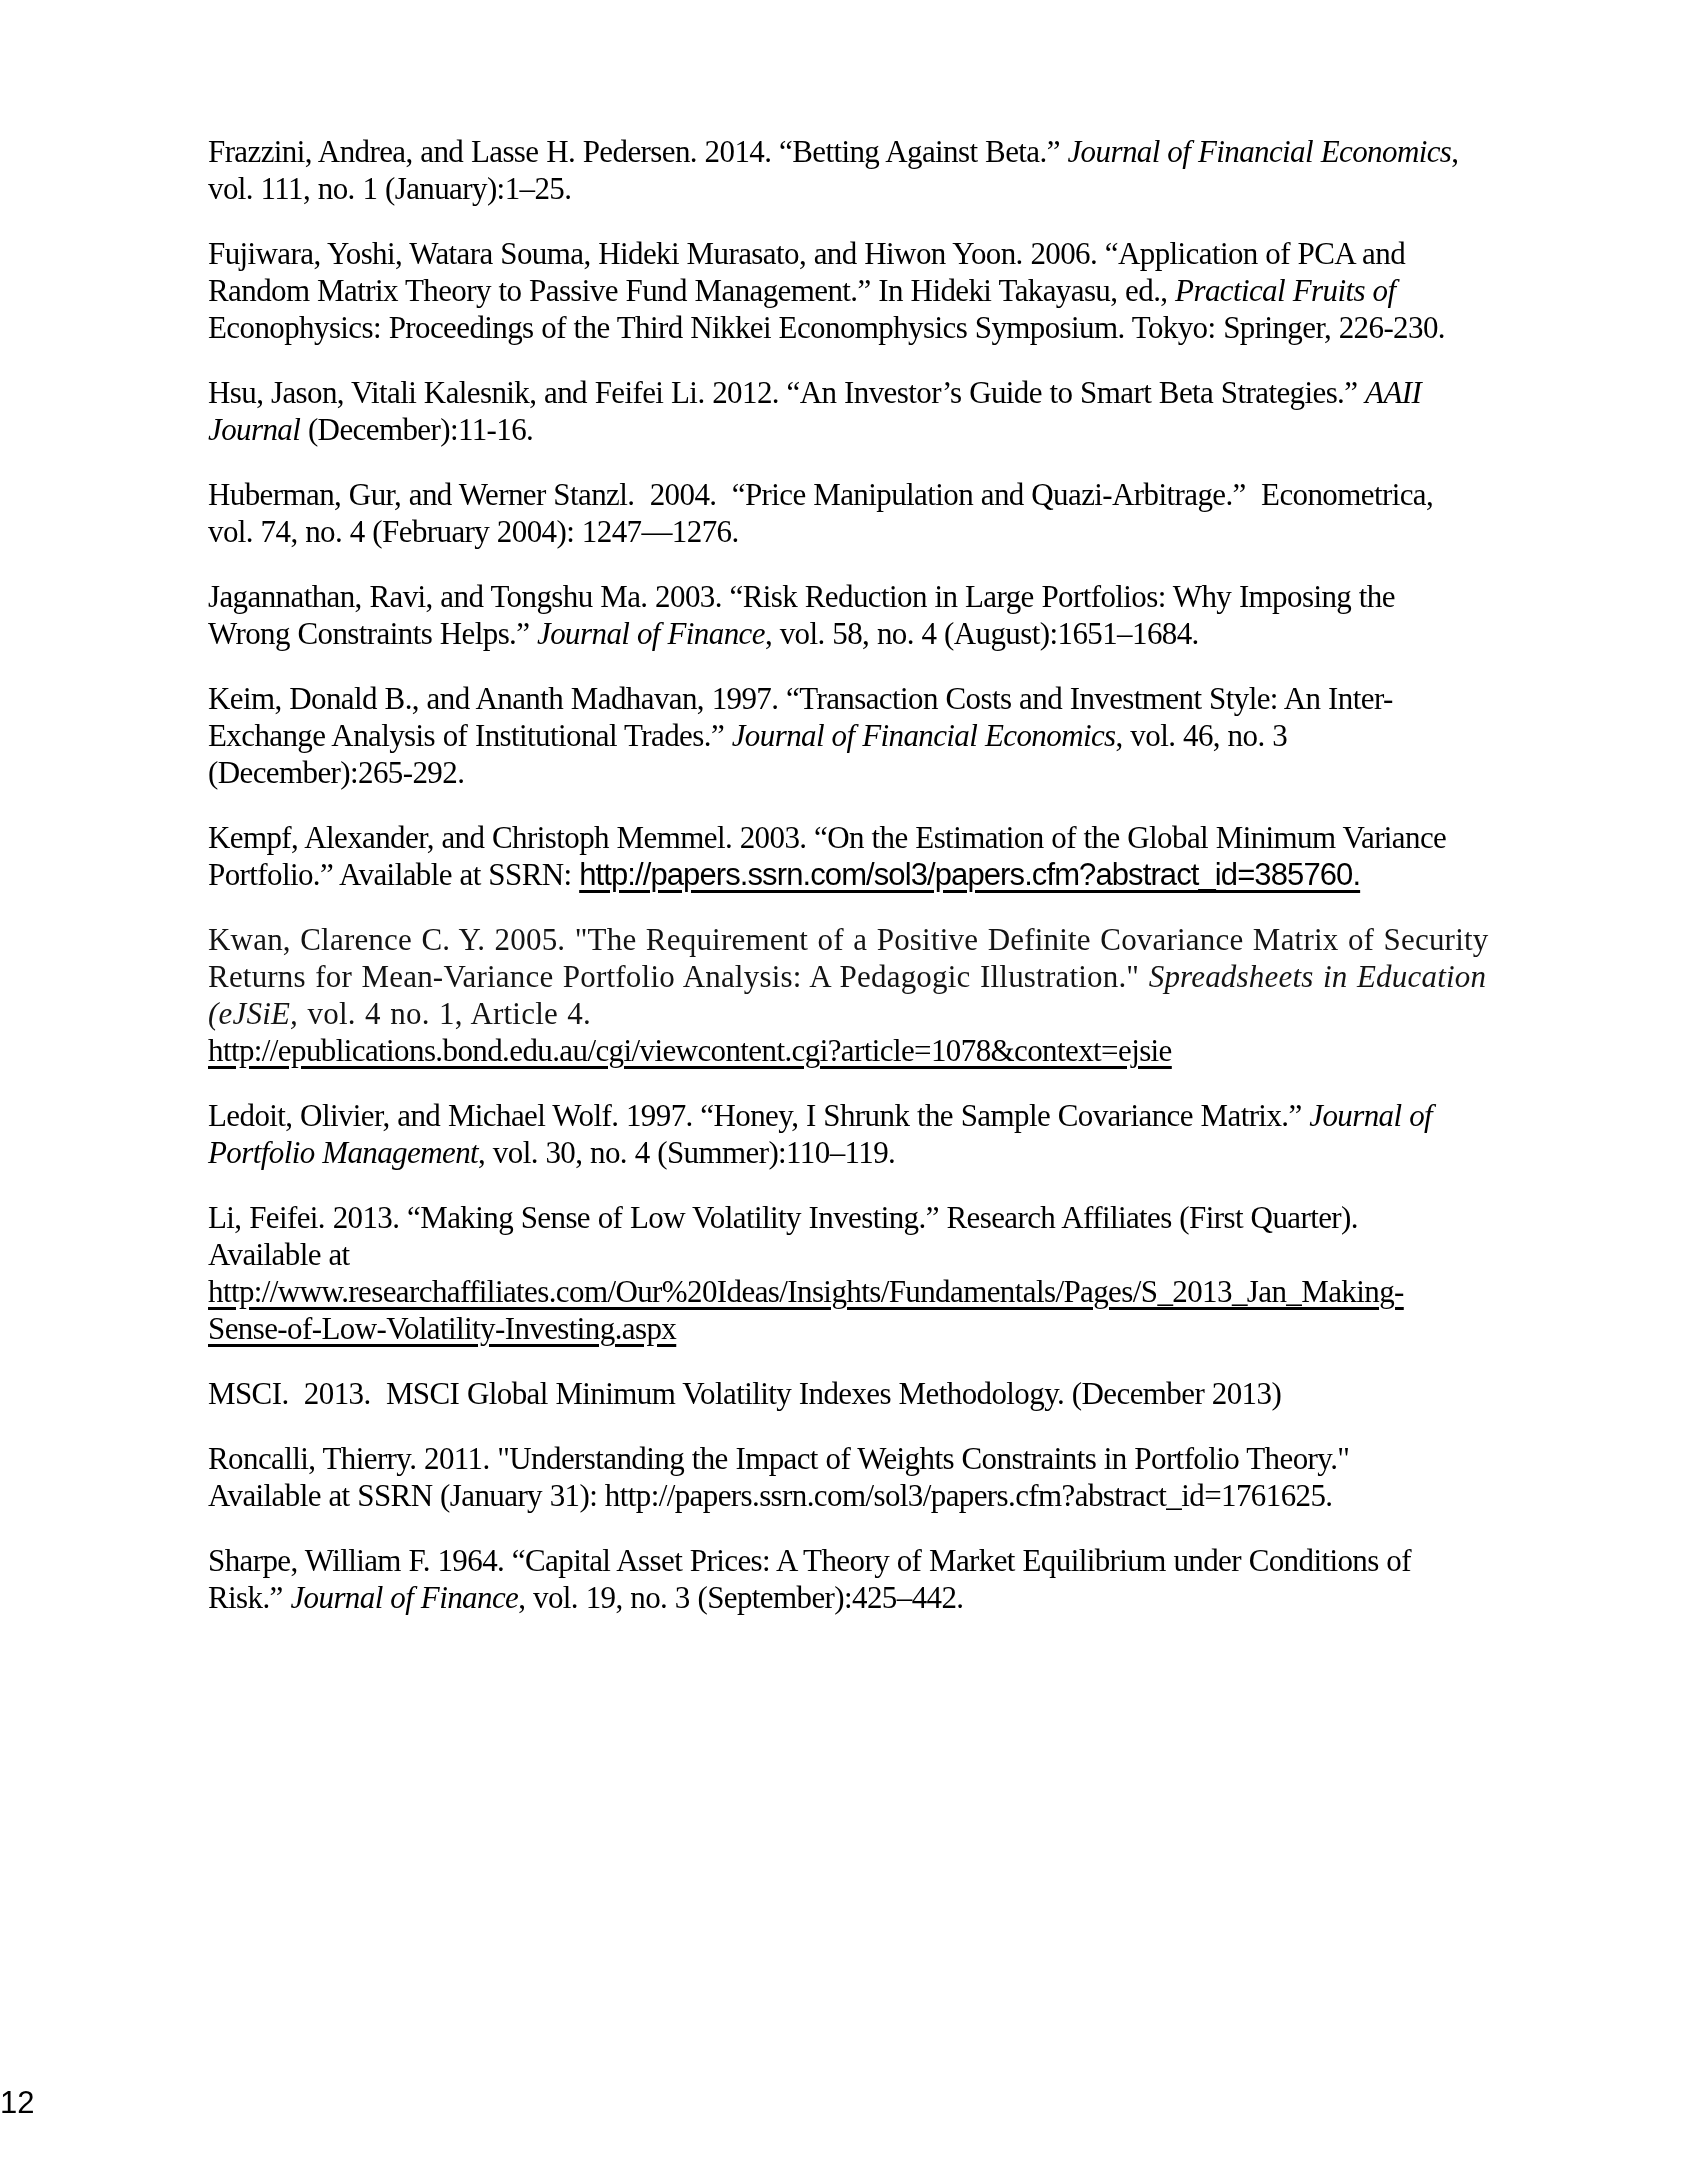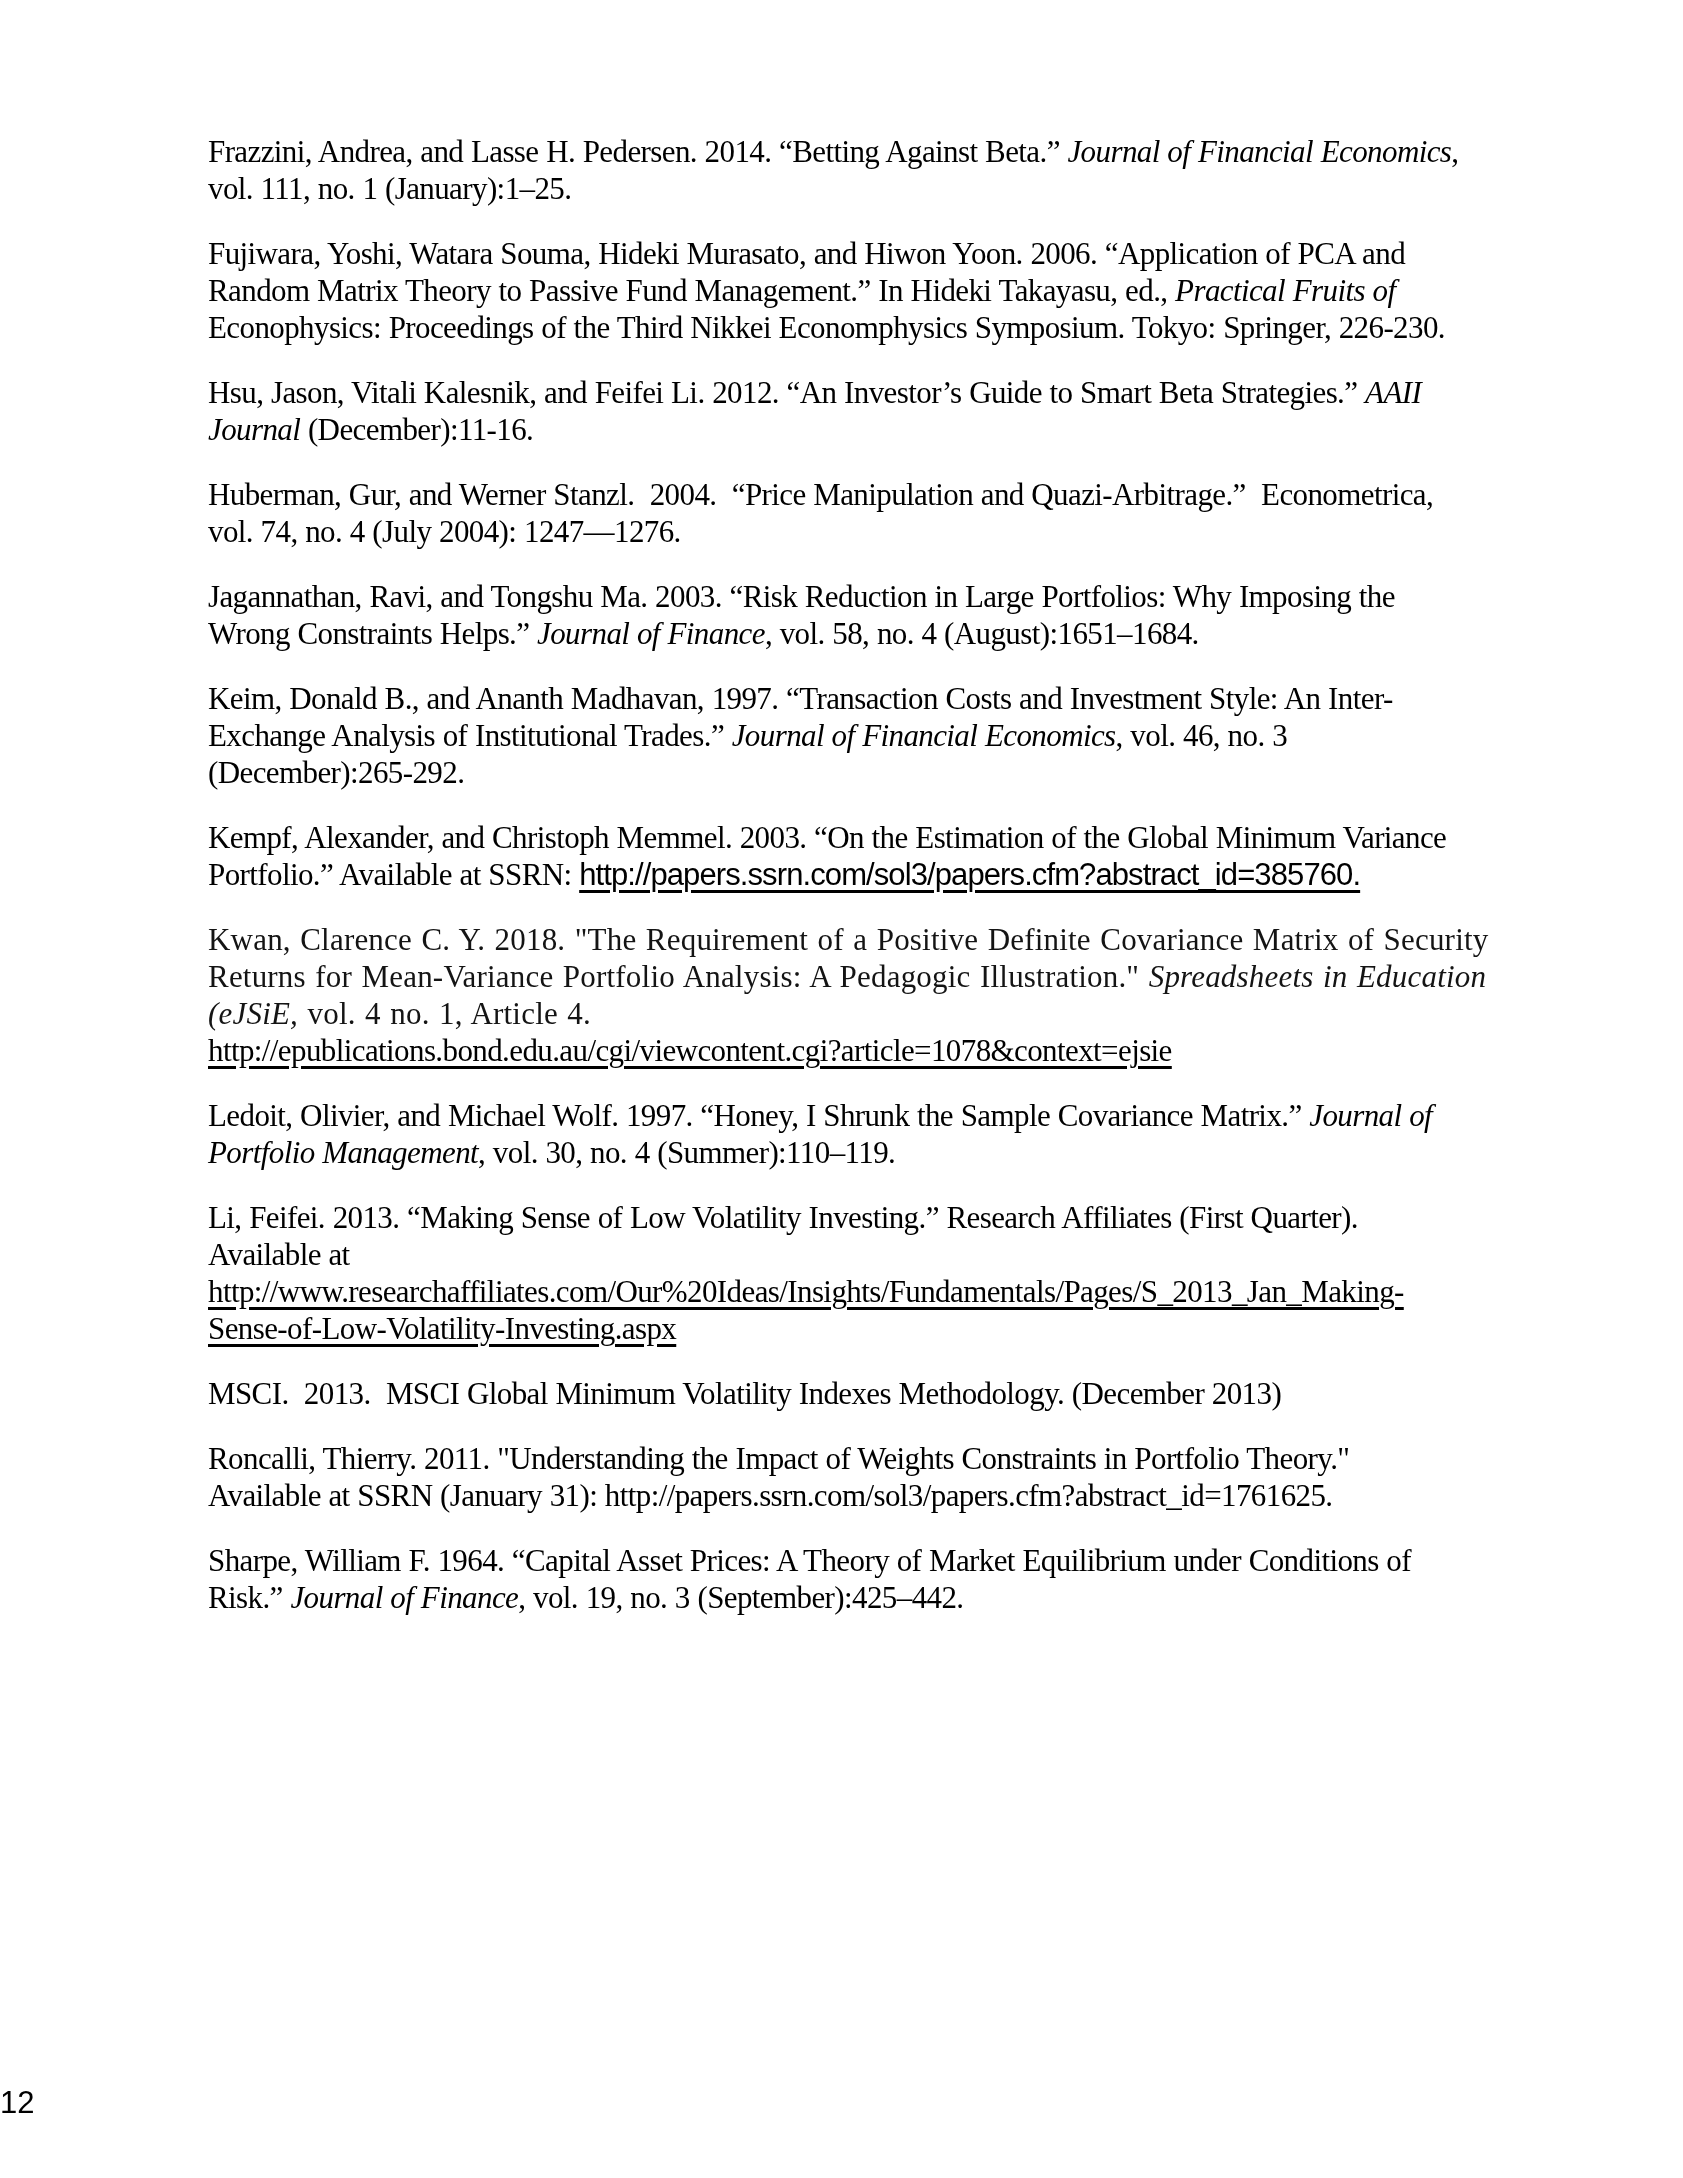--- a/index.html
+++ b/index.html
@@ -73,29 +73,29 @@
 <div class="page">
   <main class="content">
       <p class="ref"><span class="">Frazzini, Andrea, and Lasse H. Pedersen. 2014. “Betting Against Beta.” </span><span class="italic">Journal of Financial Economics</span><span class="">,
 vol. 111, no. 1 (January):1–25.</span></p>
       <p class="ref"><span class="">Fujiwara, Yoshi, Watara Souma, Hideki Murasato, and Hiwon Yoon. 2006. “Application of PCA and
 Random Matrix Theory to Passive Fund Management.” In Hideki Takayasu, ed., </span><span class="italic">Practical Fruits of</span><span class="">
 Econophysics: Proceedings of the Third Nikkei Economphysics Symposium. Tokyo: Springer, 226-230.</span></p>
       <p class="ref"><span class="">Hsu, Jason, Vitali Kalesnik, and Feifei Li. 2012. “An Investor’s Guide to Smart Beta Strategies.” </span><span class="italic">AAII
 Journal</span><span class=""> (December):11-16.</span></p>
       <p class="ref"><span class="">Huberman, Gur, and Werner Stanzl.  2004.  “Price Manipulation and Quazi-Arbitrage.”  Econometrica,
-vol. 74, no. 4 (July 2004): 1247—1276.</span></p>
+vol. 74, no. 4 (February 2004): 1247—1276.</span></p>
       <p class="ref"><span class="">Jagannathan, Ravi, and Tongshu Ma. 2003. “Risk Reduction in Large Portfolios: Why Imposing the
 Wrong Constraints Helps.” </span><span class="italic">Journal of Finance</span><span class="">, vol. 58, no. 4 (August):1651–1684.</span></p>
       <p class="ref"><span class="">Keim, Donald B., and Ananth Madhavan, 1997. “Transaction Costs and Investment Style: An Inter-
 Exchange Analysis of Institutional Trades.” </span><span class="italic">Journal of Financial Economics</span><span class="">, vol. 46, no. 3
 (December):265-292.</span></p>
       <p class="ref"><span class="">Kempf, Alexander, and Christoph Memmel. 2003. “On the Estimation of the Global Minimum Variance
 Portfolio.” Available at SSRN: </span><span class="underline sans link">http://papers.ssrn.com/sol3/papers.cfm?abstract_id=385760.</span></p>
-      <p class="ref font-normal"><span class="">Kwan, Clarence C. Y. 2018. "The Requirement of a Positive Definite Covariance Matrix of Security
+      <p class="ref font-normal"><span class="">Kwan, Clarence C. Y. 2005. "The Requirement of a Positive Definite Covariance Matrix of Security
 Returns for Mean-Variance Portfolio Analysis: A Pedagogic Illustration." </span><span class="italic">Spreadsheets in Education
 (eJSiE,</span><span class=""> vol. 4 no. 1, Article 4.
 </span><span class="underline serif-condensed link">http://epublications.bond.edu.au/cgi/viewcontent.cgi?article=1078&amp;context=ejsie</span></p>
       <p class="ref"><span class="">Ledoit, Olivier, and Michael Wolf. 1997. “Honey, I Shrunk the Sample Covariance Matrix.” </span><span class="italic">Journal of
 Portfolio Management</span><span class="">, vol. 30, no. 4 (Summer):110–119.</span></p>
       <p class="ref"><span class="">Li, Feifei. 2013. “Making Sense of Low Volatility Investing.” Research Affiliates (First Quarter).
 Available at
 </span><span class="underline link">http://www.researchaffiliates.com/Our%20Ideas/Insights/Fundamentals/Pages/S_2013_Jan_Making-
 Sense-of-Low-Volatility-Investing.aspx</span></p>
       <p class="ref"><span class="">MSCI.  2013.  MSCI Global Minimum Volatility Indexes Methodology. (December 2013)</span></p>

